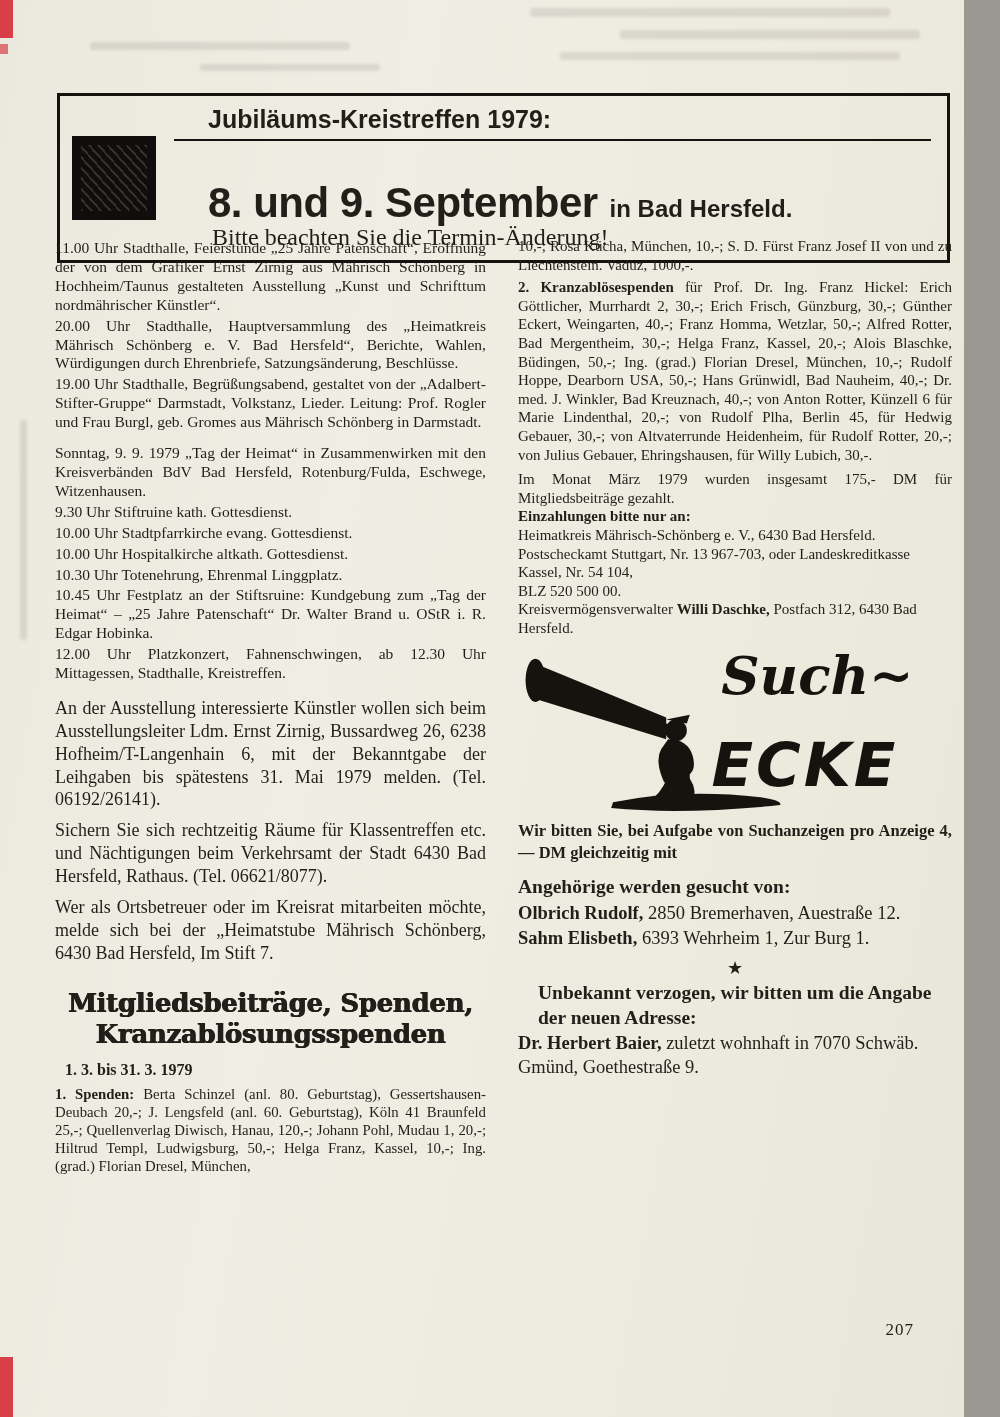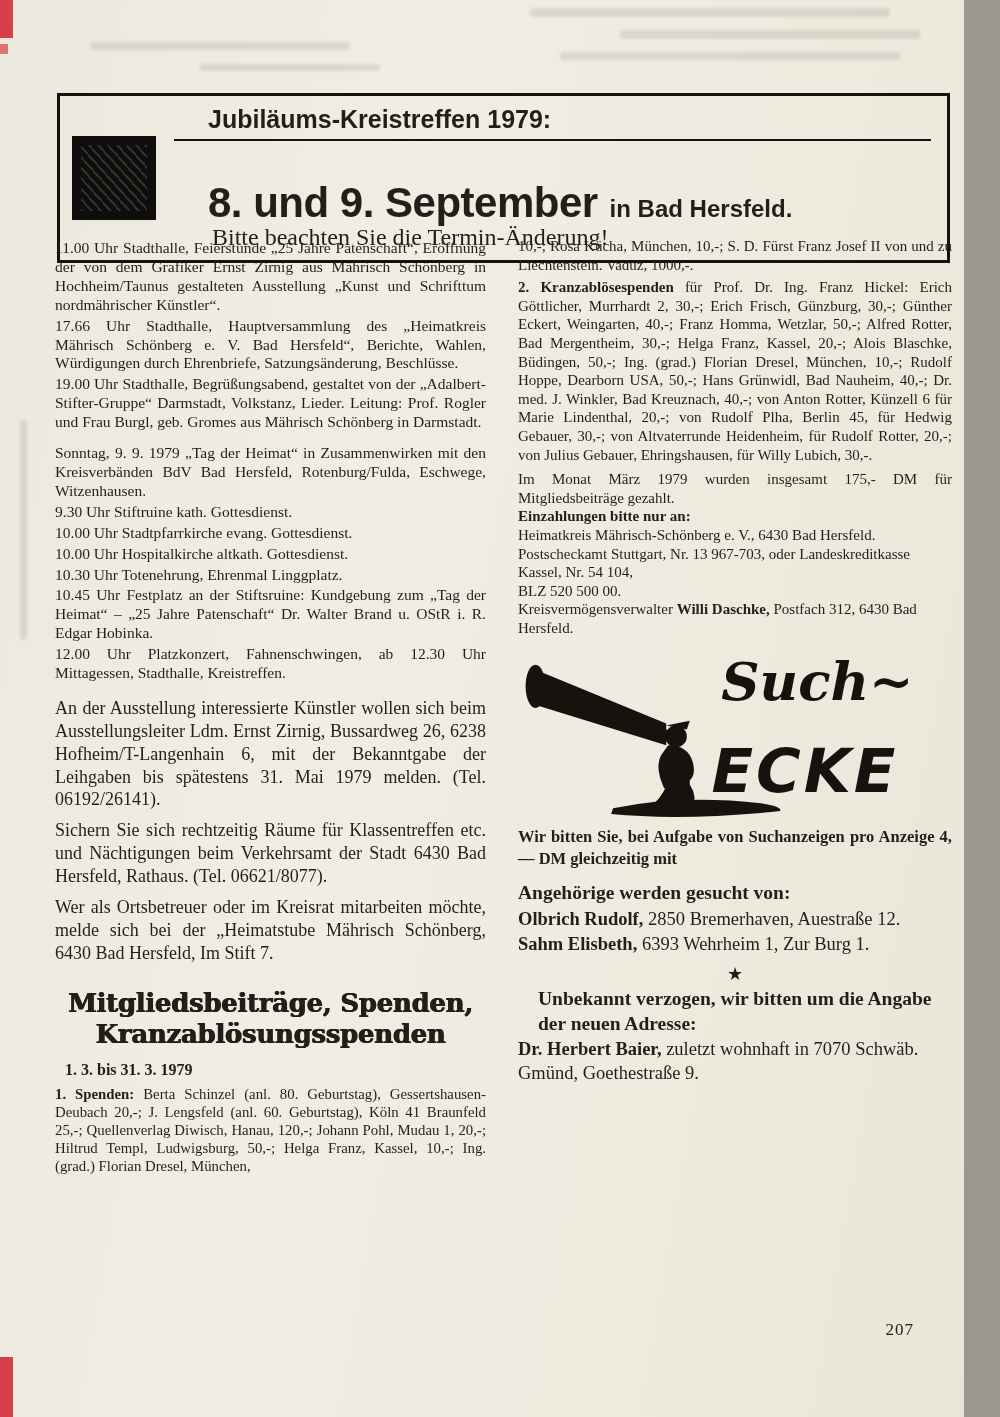--- a/index.html
+++ b/index.html
@@ -55,21 +55,21 @@
     font-size:26px; line-height:1.17; margin:24px 0 12px;
     text-shadow:0.6px 0 currentColor, -0.3px 0 currentColor; letter-spacing:-0.3px; }
   .dues-period { font-weight:bold; font-size:16px; margin:4px 10px 6px; }
   .donations { font-size:14.8px; line-height:1.22; text-align:justify; }
 
   .small { font-size:15px; line-height:1.24; text-align:justify; }
   .mt4 { margin-top:4px; } .mt6 { margin-top:6px; }
   .bold { font-weight:bold; }
   .pay-line { font-size:15px; line-height:1.24; }
 
-  .such-ecke-wrap { margin-top:6px; }
+  .such-ecke-wrap { }
   .such-script { font-family:"DejaVu Serif", serif; font-style:italic; font-weight:bold; }
   .ecke-text { font-family:"DejaVu Sans", sans-serif; font-style:italic; font-weight:bold; letter-spacing:3px; }
 
   .fee-note { font-weight:bold; font-size:16.5px; line-height:1.3; text-align:justify; margin-top:4px; }
   .big-heading { font-weight:bold; font-size:19.5px; line-height:1.28; margin-top:12px; }
   .address { font-size:18.5px; line-height:1.25; margin-top:2px; }
   .address .name { font-weight:bold; }
   .star { text-align:center; font-size:18px; margin:6px 0 2px; }
 
   .page-number { position:absolute; top:1320px; right:50px; font-size:17px; letter-spacing:1px; }
@@ -98,21 +98,21 @@
         <span class="hb-place">in Bad Hersfeld.</span>
       </div>
       <div class="hb-note">Bitte beachten Sie die Termin-Änderung!</div>
     </div>
   </div>
 
   <div class="columns">
 
     <div class="col-left">
       <p class="sched">11.00 Uhr Stadthalle, Feierstunde „25 Jahre Patenschaft“, Eröffnung der von dem Grafiker Ernst Zirnig aus Mährisch Schönberg in Hochheim/Taunus gestalteten Ausstellung „Kunst und Schrifttum nordmährischer Künstler“.</p>
-      <p class="sched">17.66 Uhr Stadthalle, Hauptversammlung des „Heimatkreis Mährisch Schönberg e. V. Bad Hersfeld“, Berichte, Wahlen, Würdigungen durch Ehrenbriefe, Satzungsänderung, Beschlüsse.</p>
+      <p class="sched">20.00 Uhr Stadthalle, Hauptversammlung des „Heimatkreis Mährisch Schönberg e. V. Bad Hersfeld“, Berichte, Wahlen, Würdigungen durch Ehrenbriefe, Satzungsänderung, Beschlüsse.</p>
       <p class="sched">19.00 Uhr Stadthalle, Begrüßungsabend, gestaltet von der „Adalbert-Stifter-Gruppe“ Darmstadt, Volkstanz, Lieder. Leitung: Prof. Rogler und Frau Burgl, geb. Gromes aus Mährisch Schönberg in Darmstadt.</p>
       <p class="sched gap-top">Sonntag, 9. 9. 1979 „Tag der Heimat“ in Zusammenwirken mit den Kreisverbänden BdV Bad Hersfeld, Rotenburg/Fulda, Eschwege, Witzenhausen.</p>
       <p class="sched">9.30 Uhr Stiftruine kath. Gottesdienst.</p>
       <p class="sched">10.00 Uhr Stadtpfarrkirche evang. Gottesdienst.</p>
       <p class="sched">10.00 Uhr Hospitalkirche altkath. Gottesdienst.</p>
       <p class="sched">10.30 Uhr Totenehrung, Ehrenmal Linggplatz.</p>
       <p class="sched">10.45 Uhr Festplatz an der Stiftsruine: Kundgebung zum „Tag der Heimat“ – „25 Jahre Patenschaft“ Dr. Walter Brand u. OStR i. R. Edgar Hobinka.</p>
       <p class="sched">12.00 Uhr Platzkonzert, Fahnenschwingen, ab 12.30 Uhr Mittagessen, Stadthalle, Kreistreffen.</p>
 
       <p class="notice notice-first">An der Ausstellung interessierte Künstler wollen sich beim Ausstellungsleiter Ldm. Ernst Zirnig, Bussardweg 26, 6238 Hofheim/T-Langenhain 6, mit der Bekanntgabe der Leihgaben bis spätestens 31. Mai 1979 melden. (Tel. 06192/26141).</p>

